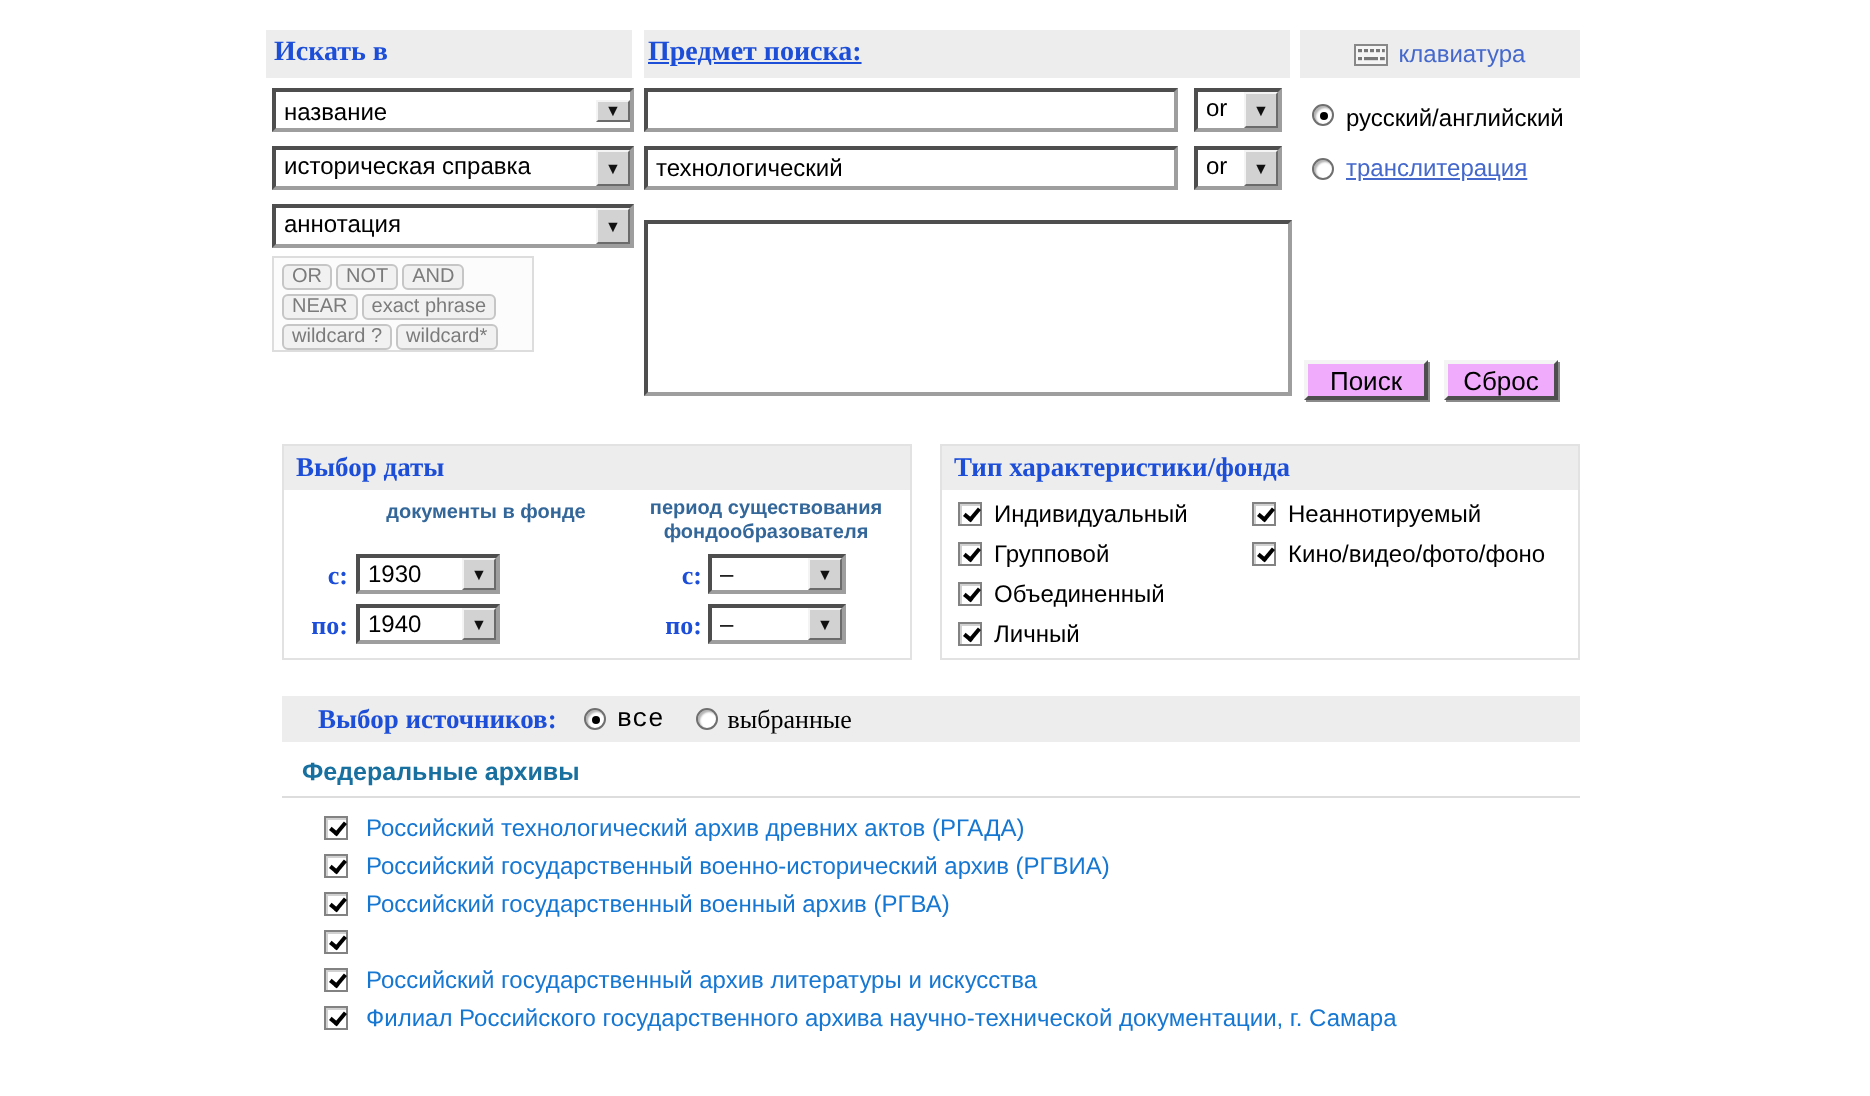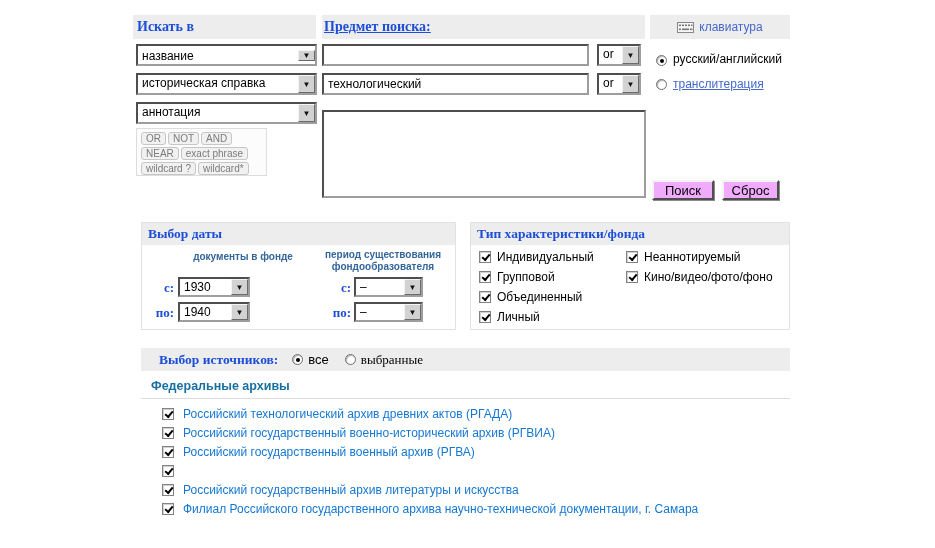--- a/index.html
+++ b/index.html
@@ -121,21 +121,21 @@
   <span class="arrow">▼</span>
 </div>
 <input class="win-input" style="left: 322px; top: 73px; width: 267px; height: 22px;" type="text" value="технологический">
 <div class="wsel" style="left:597px; top:73px; width:44px; height:22px;">
   <span class="txt">or</span>
   <span class="arrow">▼</span>
 </div>
 
 <textarea class="win-textarea" style="left: 322px; top: 110px; width: 324px; height: 88px;"></textarea>
 
-<div class="abs" style="left:656px; top:52px; display:flex; align-items:flex-end;">
+<div class="abs" style="left:656px; top:52px; display:flex; align-items:flex-start;">
   <span class="rad sel"></span>
   <span style="margin-left:6px; color:#000;">русский/английский</span>
 </div>
 <div class="abs" style="left:656px; top:77px; display:flex; align-items:center;">
   <span class="rad"></span>
   <span class="link-blue u" style="margin-left:6px;">транслитерация</span>
 </div>
 
 <div class="win-btn" style="left:652px; top:180px; width:62px; height:20px;">Поиск</div>
 <div class="win-btn" style="left:722px; top:180px; width:57px; height:20px;">Сброс</div>
@@ -201,21 +201,21 @@
       <span class="cb"></span>
       <span class="lbl">Кино/видео/фото/фоно</span>
     </div>
   </div>
 </div>
 
 <div class="abs" style="left:141px; top:348px; width:649px; height:196px;">
   <div class="band" style="height:23px; padding-left:18px;">
     <span class="hdr" style="font-size:13.5px;">Выбор источников:</span>
     <span class="rad sel" style="margin-left:14px;"></span>
-    <span style="margin-left:5px; font-family:Liberation Sans, sans-serif; font-size:13px;">все</span>
+    <span style="margin-left:5px; font-family:Liberation Mono, monospace; font-size:13px;">все</span>
     <span class="rad" style="margin-left:16px;"></span>
     <span style="margin-left:5px; font-family:'Liberation Serif', serif; font-size:13px;">выбранные</span>
   </div>
   <div class="grp-hdr">Федеральные архивы</div>
   <div style="margin-top:5px;">
     <div class="src-row">
       <span class="cb"></span>
       <span class="src-link">Российский технологический архив древних актов (РГАДА)</span>
     </div>
     <div class="src-row">

